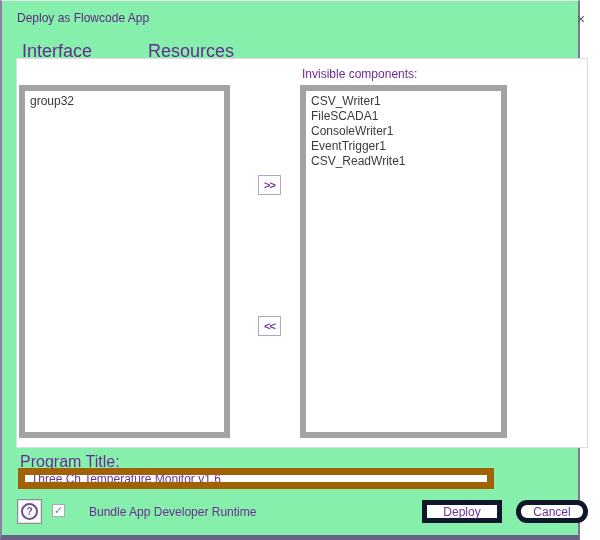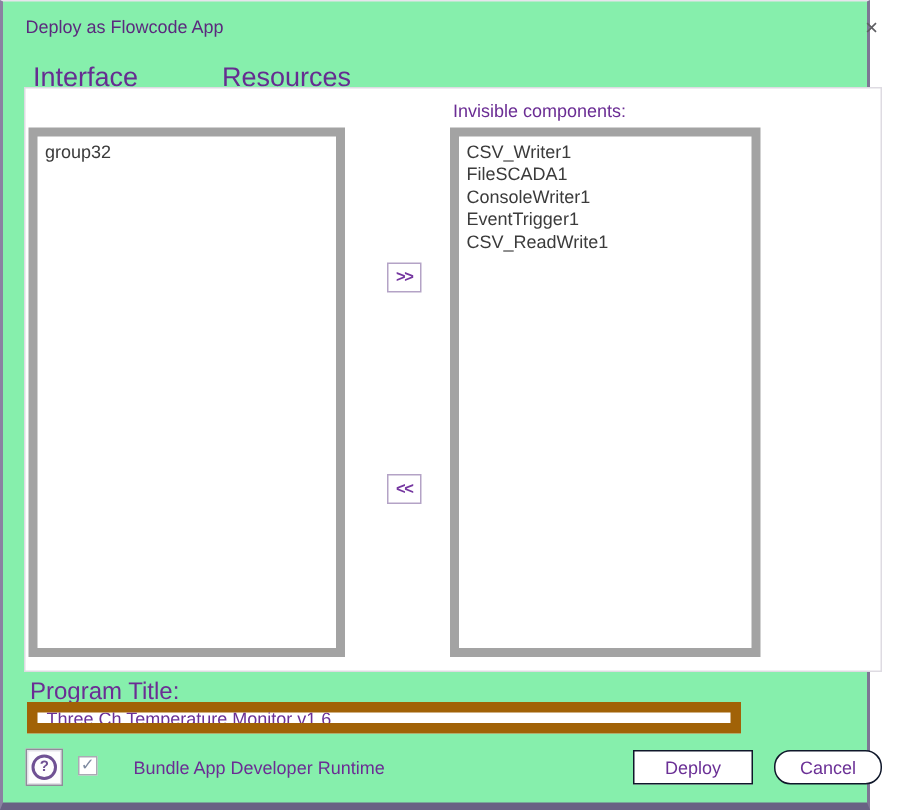--- a/index.html
+++ b/index.html
@@ -64,21 +64,21 @@
   }
   .checkbox{
     left:50px;top:503px;width:13px;height:13px;box-sizing:border-box;
     border:1px solid #abaab4;background:#fff;cursor:default;
     display:flex;align-items:center;justify-content:center;
   }
   .checkmark{color:#7e8aa0;font-size:11px;line-height:1;margin-top:-1px;}
   .chk-label{left:68px;top:504px;font-size:12px;color:#6b2d94;cursor:default;margin-left:19px;}
   .pushbtn{
     top:499px;height:23px;box-sizing:border-box;background:#fff;
-    border:1px solid #0f172a;color:#6b3096;font-size:12px;
+    border:5px solid #0f172a;color:#6b3096;font-size:12px;
     display:flex;align-items:center;justify-content:center;cursor:default;
   }
   .deploy{left:420px;width:80px;}
   .cancel{left:514px;width:72px;border-radius:11px;}
 </style>
 </head>
 <body>
 
 <div id="win">
 

